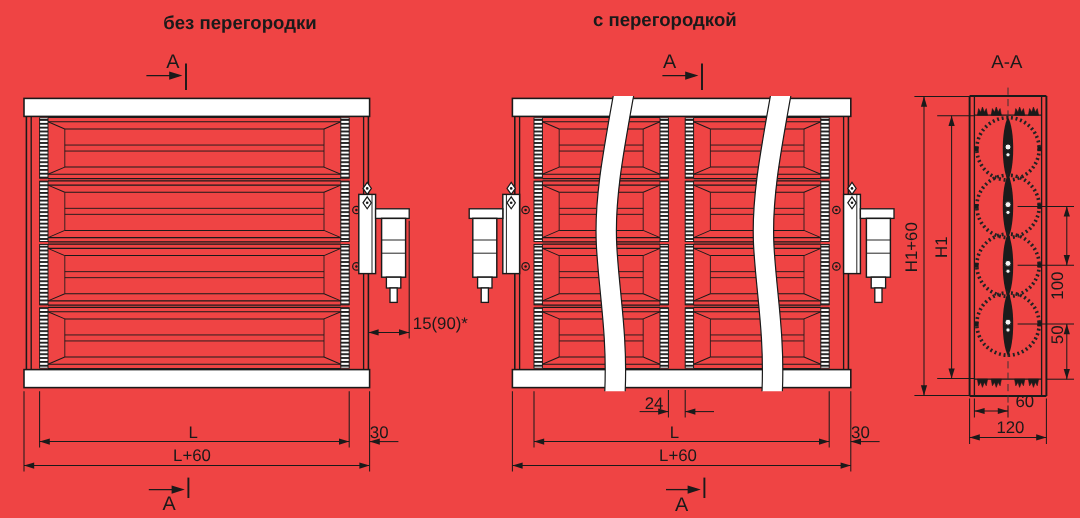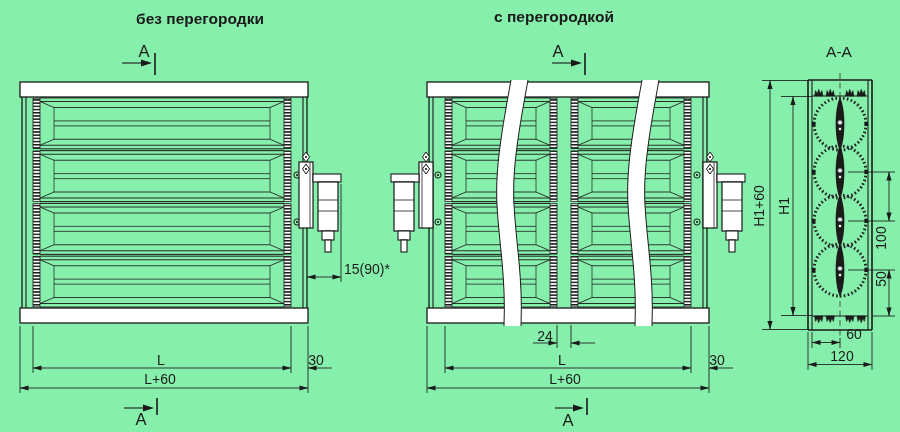--- a/index.html
+++ b/index.html
@@ -1,16 +1,16 @@
 <!DOCTYPE html>
 <html><head>
 <meta charset="utf-8">
 <style>
   html,body{margin:0;padding:0;background:#fff;}
-  .stage{width:900px;height:432px;position:relative;background:#86efac;overflow:hidden;
+  .stage{width:900px;height:432px;position:relative;background:#ef4444;overflow:hidden;
          font-family:"Liberation Sans",sans-serif;}
   svg{display:block;}
   text{fill:#1a1a1a;font-family:"Liberation Sans",sans-serif;}
   .title{font-size:15.5px;font-weight:bold;}
   .mark{font-size:16.5px;}
   .sect{font-size:15.5px;}
   .dim{font-size:14px;}
 </style>
 </head>
 <body>

